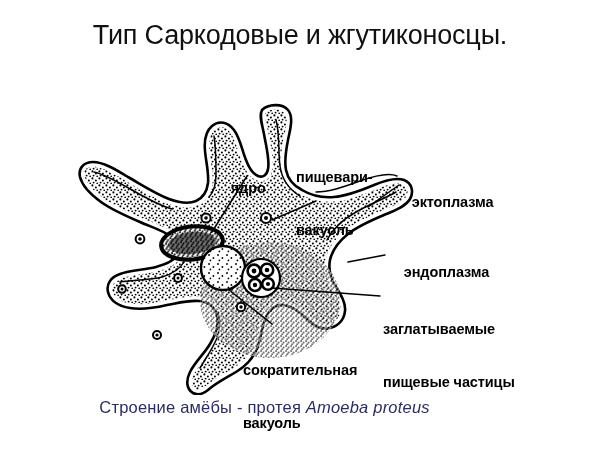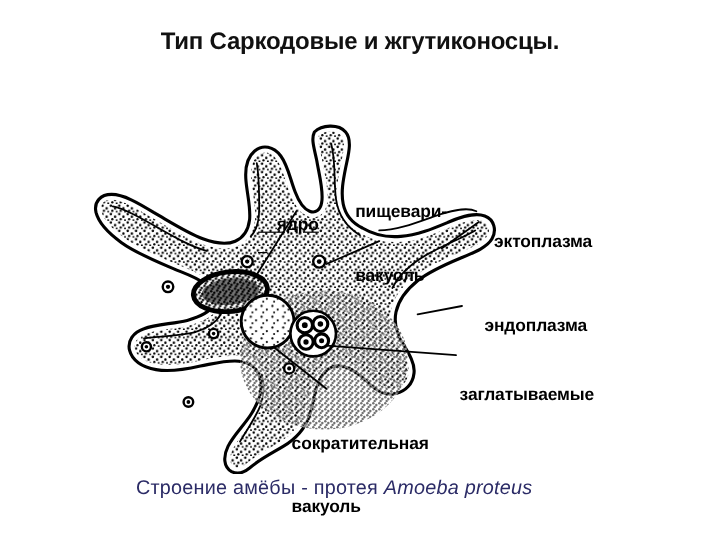--- a/index.html
+++ b/index.html
@@ -21,23 +21,23 @@
     background: #ffffff;
   }
   
   #title-block {
     position: absolute;
     left: 0;
     top: 18px;
     width: 600px;
     text-align: center;
     color: #111111;
-    font-size: 20px;
+    font-size: 27px;
     line-height: 34px;
-    font-weight: 700;
+    font-weight: 400;
     letter-spacing: -0.2px;
   }
   #title-block .tline { display: block; }
   
   #figure {
     position: absolute;
     left: 0;
     top: 100px;
     width: 600px;
     height: 295px;
@@ -46,30 +46,30 @@
   
   .label {
     position: absolute;
     color: #000000;
     font-weight: bold;
     font-size: 14.5px;
     line-height: 17.5px;
     white-space: pre;
     letter-spacing: -0.1px;
   }
-  .lbl-yadro      { left: 215px; top: 162px; text-decoration: underline; }
+  .lbl-yadro      { left: 215px; top: 162px; }
   .lbl-food-vac   { left: 296px; top: 134px; }
   .lbl-ecto       { left: 396px; top: 176px; }
   .lbl-endo       { left: 388px; top: 246px; }
   .lbl-particles  { left: 383px; top: 286px; }
   .lbl-contract   { left: 243px; top: 327px; }
   
   #caption {
     position: absolute;
-    left: 14px;
+    left: 0;
     top: 396px;
     width: 529px;
     text-align: center;
     color: #2b2b66;
     font-size: 16.5px;
     line-height: 22px;
     letter-spacing: 0.2px;
   }
   #caption .sp-name {
     font-style: italic;
@@ -255,20 +255,21 @@
   <div class="label lbl-endo">
     <span>эндоплазма</span>
   </div>
 
   <div class="label lbl-ecto">
     <span>эктоплазма</span>
   </div>
 
   <div class="label lbl-particles">
     <div>заглатываемые</div>
+    <div>пищевые частицы</div>
   </div>
 
   <div class="label lbl-contract">
     <div>сократительная</div>
     <div>вакуоль</div>
   </div>
 
   <div id="caption">
     <span>Строение амёбы - протея </span><span class="sp-name">Amoeba proteus</span>
   </div>

